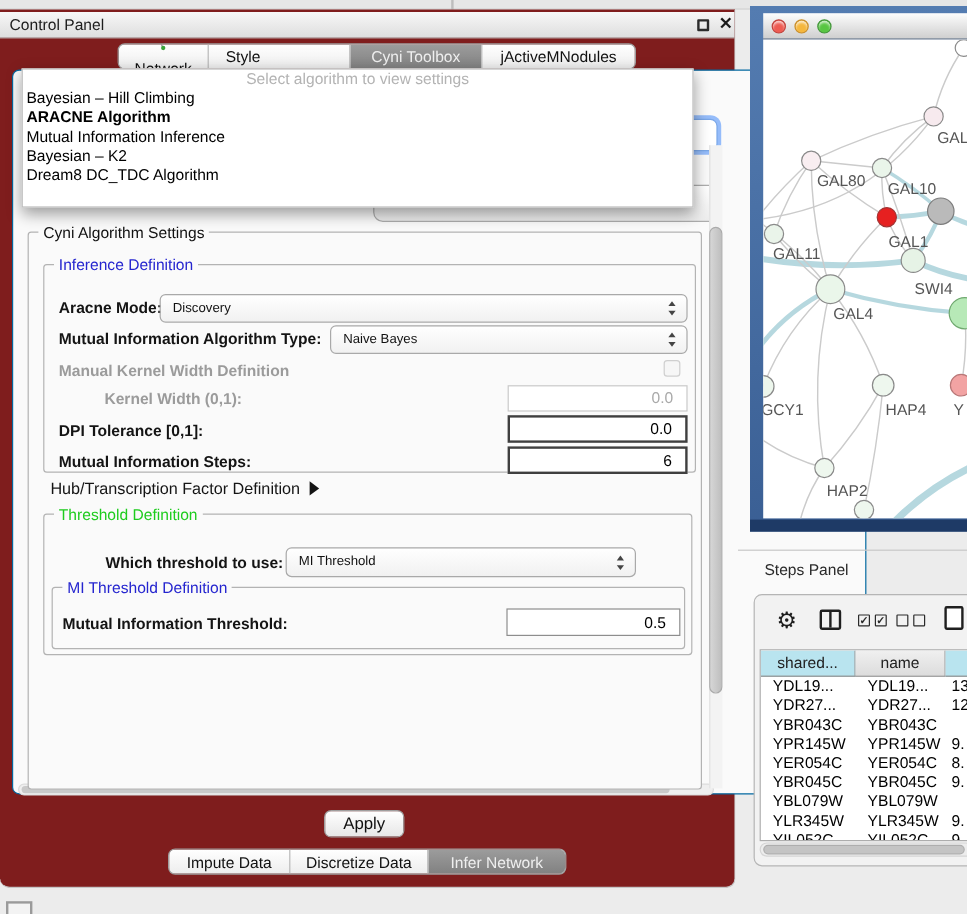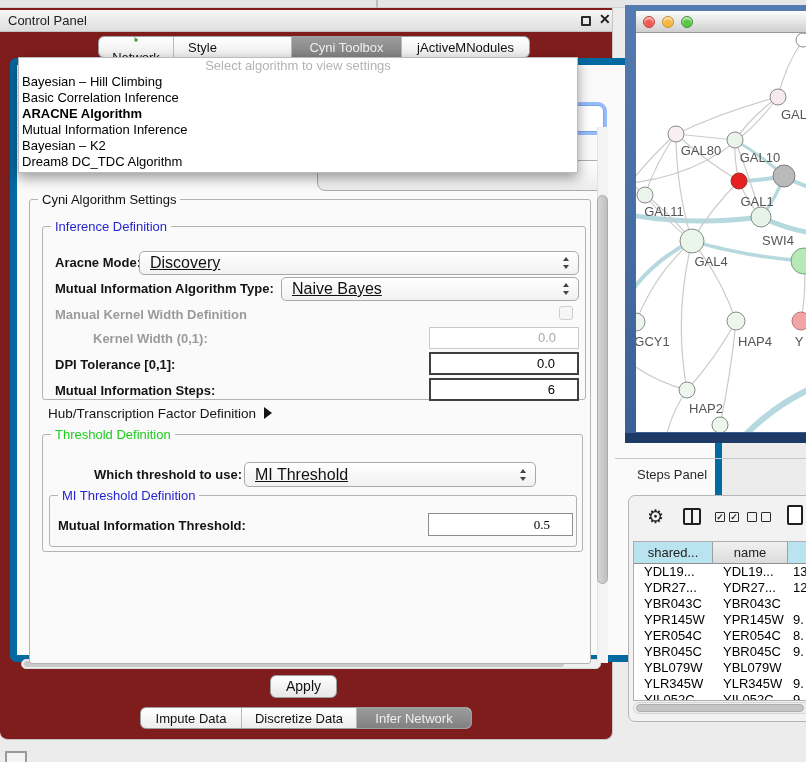--- a/index.html
+++ b/index.html
@@ -24,21 +24,21 @@
          background:linear-gradient(#ffffff,#ededed); height:22px; }
   .seg .tab { display:flex; align-items:center; justify-content:center; gap:4px;
               font-size:13px; color:#111; border-left:1px solid #b9b9b9; height:100%; cursor:default; }
   .seg .tab:first-child { border-left:none; }
   .seg .tab.selected { background:linear-gradient(#9c9c9c,#818181); color:#efefef; }
   .tabbar-top { left:98px; top:28px; }
   .tabbar-bottom { left:140px; top:699px; }
 
   
   .settings-panel { position:absolute; left:10px; top:50px; width:712px; height:604px;
-                    background:#fafafa; border:7px solid #0369a1; border-radius:6px; }
+                    background:#fafafa; border:1px solid #0369a1; border-radius:6px; }
 
   .hidden-combo1 { position:absolute; left:320px; top:40px; width:267px; height:27px; background:#fff;
                    border:1px solid #7aa7e8; border-radius:6px;
                    box-shadow:0 0 0 3px rgba(95,155,250,.65); z-index:1; }
   .hidden-combo2 { position:absolute; left:300px; top:95px; width:288px; height:31px;
                    background:linear-gradient(#ffffff,#ececec); border:1px solid #adadad; border-radius:8px; z-index:1; }
 
   .v-scroll-track { position:absolute; left:580px; top:62px; width:11px; height:536px; background:#f3f3f3;
                     border-left:1px solid #e2e2e2; z-index:2; }
   .v-scroll-thumb { position:absolute; left:580px; top:130px; width:11px; height:389px; z-index:3;
@@ -53,27 +53,27 @@
   .group-algdef   { left:12px; top:26px;  width:544px; height:174px; }
   .group-thresh   { left:12px; top:234px; width:541px; height:118px; }
   .group-mithresh { left:6px;  top:60px;  width:528px; height:52px;  background:#fafafa; }
   .group-sources  { left:12px; top:361px; width:539px; height:104px; }
 
   .lbl  { position:absolute; font-size:13px; font-weight:bold; color:#141414; white-space:nowrap; }
   .lbl.disabled { color:#9b9b9b; }
   .lbl.plain { font-weight:normal; font-size:13px; }
 
   .combo { position:absolute; background:linear-gradient(#ffffff,#f1f1f1); border:1px solid #a9a9a9;
-           border-radius:5px; font-size:16px; color:#111; line-height:22px; padding-left:10px;text-decoration:underline; }
+           border-radius:5px; font-size:11px; color:#111; line-height:22px; padding-left:10px; }
   .combo .arrows { position:absolute; right:8px; top:50%; transform:translateY(-50%); width:7px; height:12px; }
   .combo .arrows i { position:absolute; left:0; width:0; height:0; border-left:3.5px solid transparent; border-right:3.5px solid transparent; }
   .combo .arrows .up   { top:0;    border-bottom:4px solid #444; }
   .combo .arrows .down { bottom:0; border-top:4px solid #444; }
 
-  .field { position:absolute; background:#fff; font-size:13px; text-align:right; padding-right:22px; color:#000; }
+  .field { position:absolute; background:#fff; font-size:13px; text-align:right; padding-right:11px; color:#000; }
   .field.strong   { border:2px solid #3f3f3f; }
   .field.normal   { border:1px solid #8d8d8d; }
   .field.disabled { border:1px solid #c9c9c9; color:#a9a9a9; }
 
   .checkbox-disabled { position:absolute; width:14px; height:14px; border:1px solid #cfcfcf; border-radius:3px; background:#f6f6f6; }
 
   .tri-right { display:inline-block; width:0; height:0; border-top:6px solid transparent; border-bottom:6px solid transparent;
                border-left:8px solid #141414; margin-left:8px; vertical-align:-1px; }
   .tri-down  { display:inline-block; width:0; height:0; border-left:6px solid transparent; border-right:6px solid transparent;
                border-top:8px solid #141414; margin-left:6px; vertical-align:-1px; }
@@ -228,35 +228,34 @@
           <span>MI Threshold</span>
           <span class="arrows">
               <i class="up"></i>
               <i class="down"></i>
             </span>
         </div>
 
         <div class="groupbox group-mithresh">
           <span class="group-title blue" style="background:#fafafa;">MI Threshold Definition</span>
           <span class="lbl" style="left:8px; top:22px;">Mutual Information Threshold:</span>
-          <div class="field normal" style="left:378px; top:17px; width:145px; height:23px; line-height:21px;font-family:Liberation Serif, serif;">0.5</div>
+          <div class="field normal" style="left:378px; top:17px; width:145px; height:23px; line-height:21px;">0.5</div>
         </div>
       </div>
 
     </div>
 
     <div class="h-scroll-track">
       <div class="h-scroll-thumb"></div>
     </div>
   </div>
 
   <div class="algo-overlay" id="algo-overlay">
     <div class="algo-prompt">Select algorithm to view settings</div>
   <div class="algo-item">Bayesian – Hill Climbing</div>
-      <div class="algo-item">Basic Correlation Inference</div>
       <div class="algo-item bold">ARACNE Algorithm</div>
       <div class="algo-item">Mutual Information Inference</div>
       <div class="algo-item">Bayesian – K2</div>
       <div class="algo-item">Dream8 DC_TDC Algorithm</div>
     </div>
 
   <div class="apply-btn">Apply</div>
 
   <div class="seg tabbar-bottom" id="tabbar-bottom">
       <div class="tab" style="width: 100px;">

